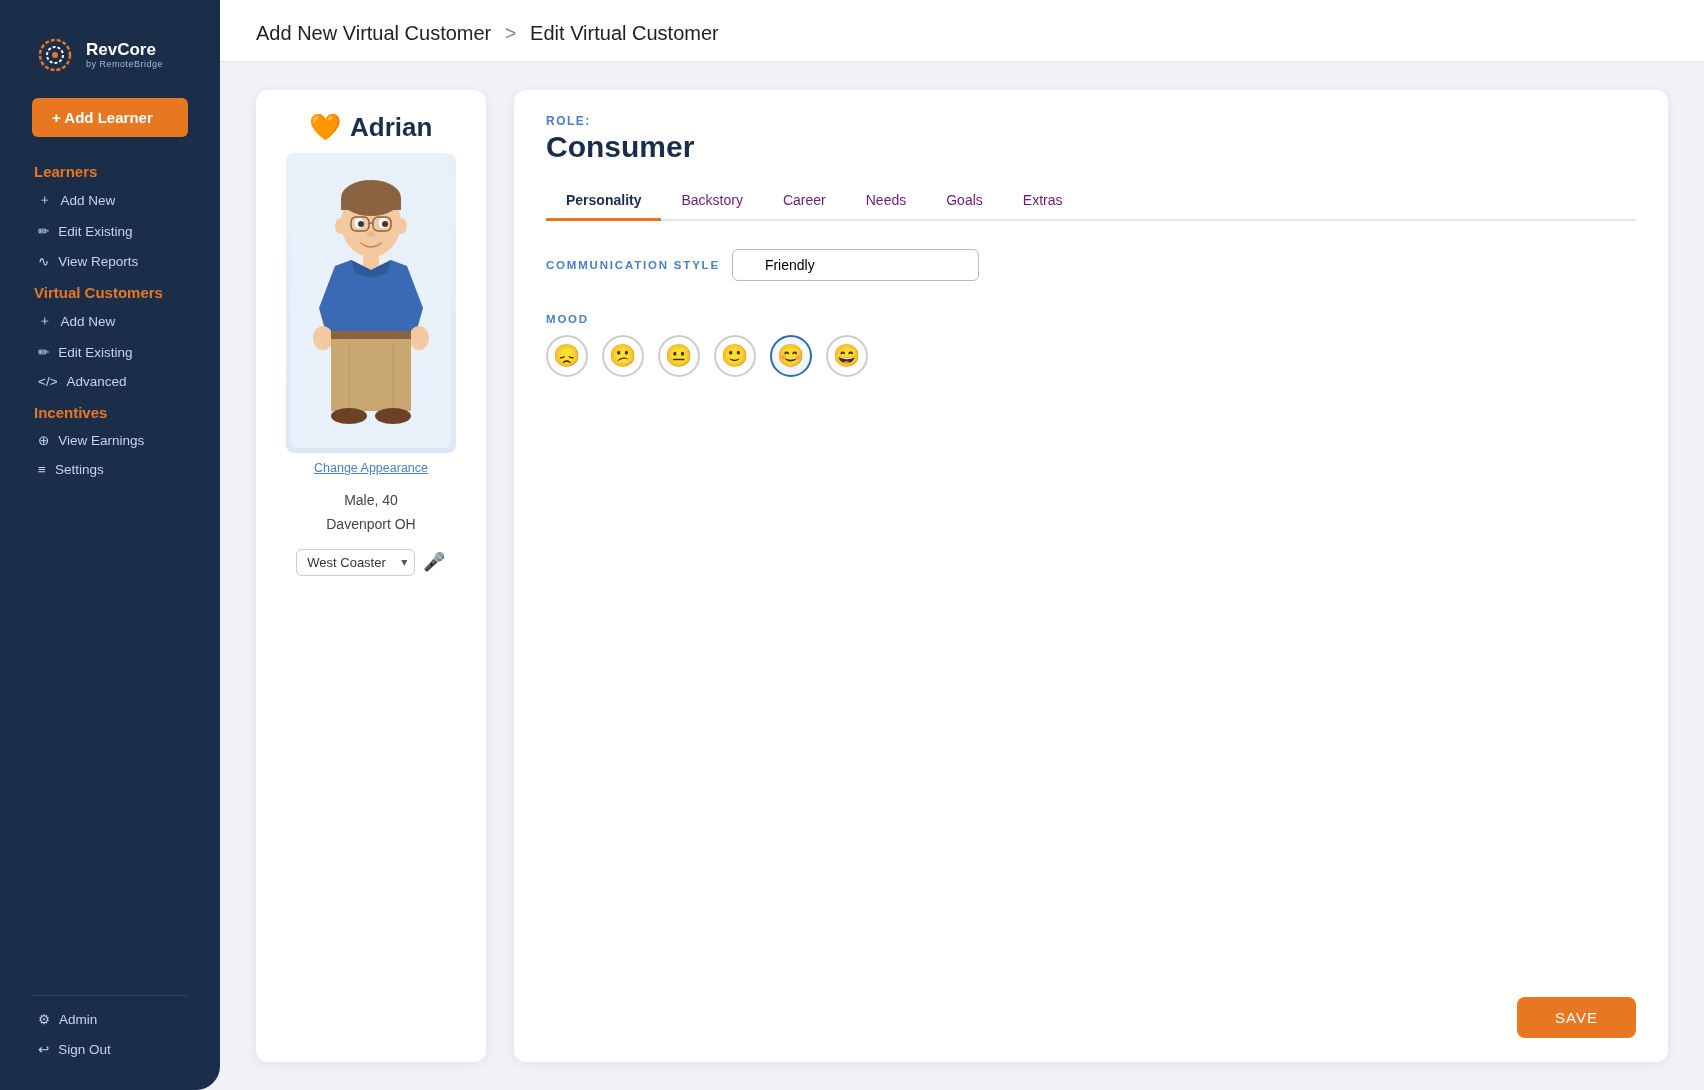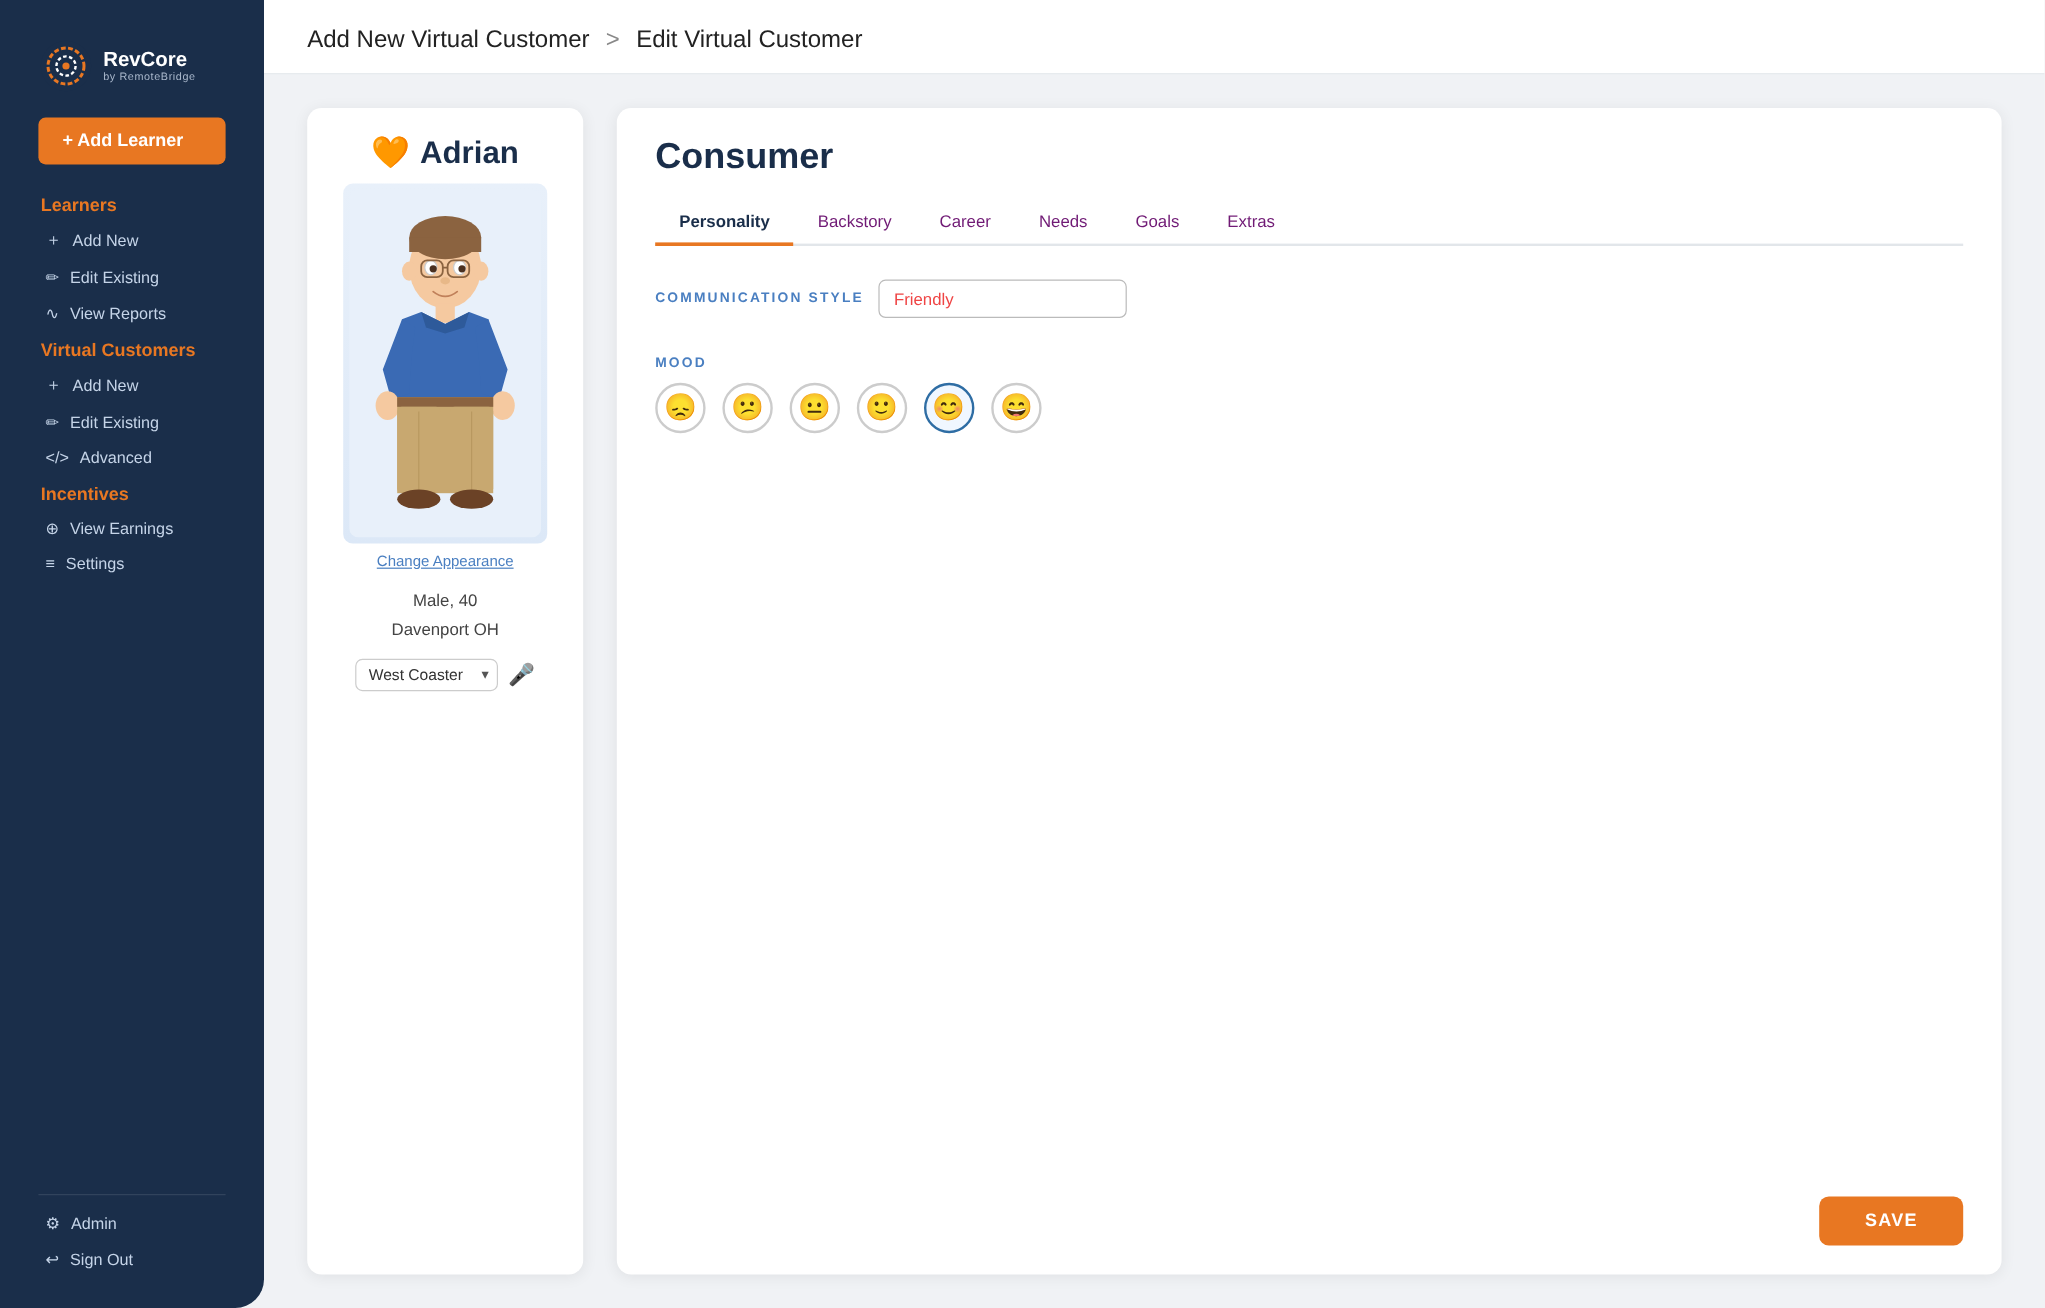--- a/index.html
+++ b/index.html
@@ -256,23 +256,23 @@
       color: #4a7fc1;
       text-transform: uppercase;
       margin-bottom: 10px;
       display: flex;
       align-items: center;
       gap: 12px;
     }
     .comm-style-input {
       border: 1.5px solid #bbb;
       border-radius: 6px;
-      padding: 7px 12px;
+      padding: 7px 32px;
       font-size: 14px;
-      color: #ef4444;
+      color: #000000;
       min-width: 200px;
       outline: none;
     }
 
     
     .slider-row {
       display: flex;
       align-items: center;
       gap: 14px;
       margin-top: 4px;
@@ -337,21 +337,21 @@
       margin-top: auto;
       padding-top: 16px;
     }
     .save-btn {
       background: #e87722;
       color: #fff;
       border: none;
       border-radius: 8px;
       padding: 12px 38px;
       font-size: 15px;
-      font-weight: 700;
+      font-weight: 400;
       cursor: pointer;
       letter-spacing: 1px;
     }
   </style>
 </head>
 <body>
 
 <nav class="sidebar">
   <div class="sidebar-logo">
     <svg class="logo-icon" viewBox="0 0 42 42" xmlns="http://www.w3.org/2000/svg">
@@ -504,20 +504,21 @@
             <option>Southern</option>
             <option>Midwest</option>
             <option>Northeast</option>
           </select>
         </div>
         <span class="mic-icon">🎤</span>
       </div>
     </div>
 
     <div class="edit-panel">
+      <div class="role-label">ROLE:</div>
       <div class="role-value">Consumer</div>
 
       <div class="tabs">
         <div class="tab active">Personality</div>
         <div class="tab">Backstory</div>
         <div class="tab">Career</div>
         <div class="tab">Needs</div>
         <div class="tab">Goals</div>
         <div class="tab">Extras</div>
       </div>

